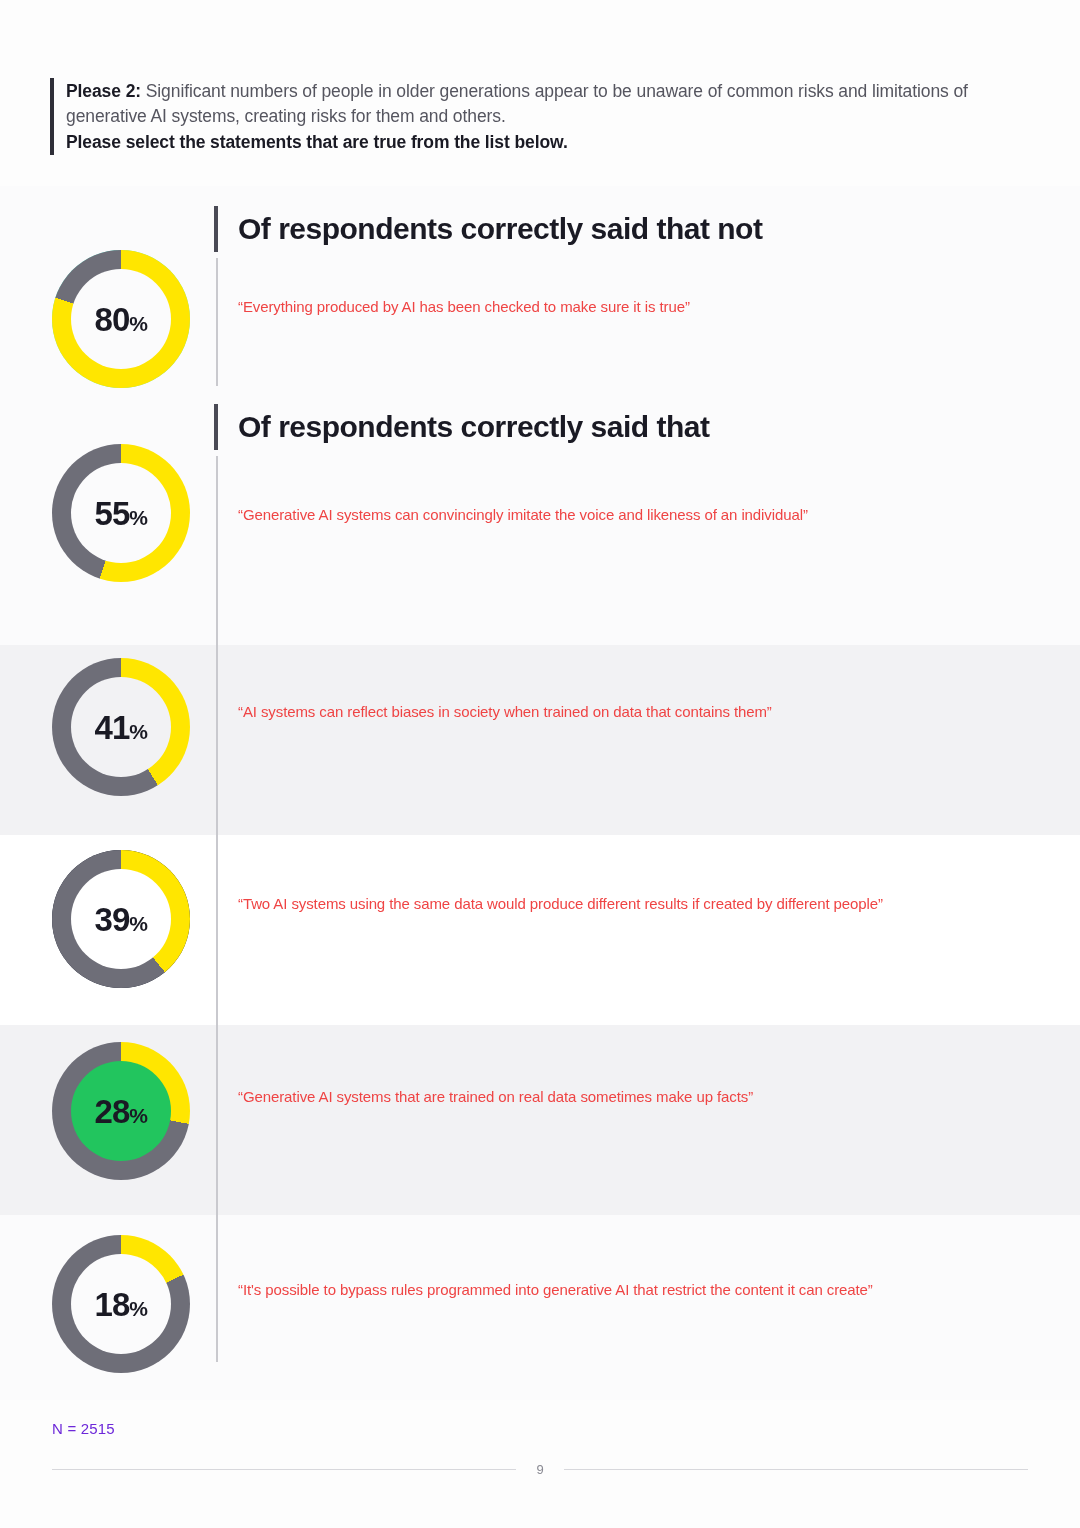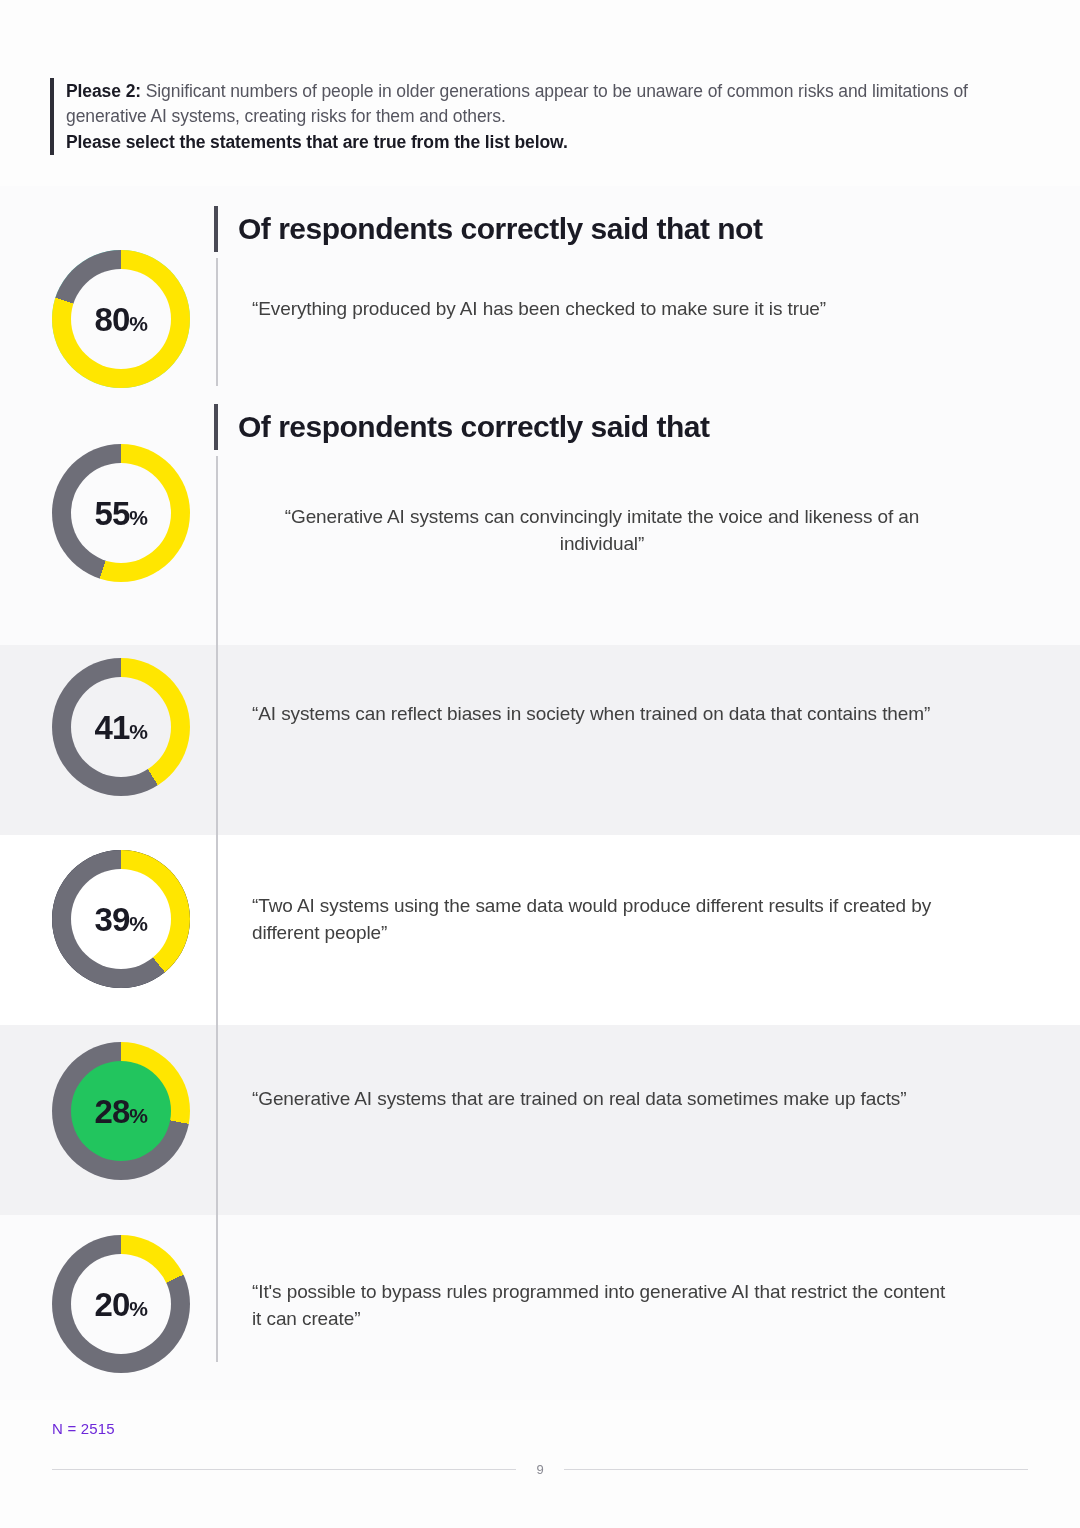--- a/index.html
+++ b/index.html
@@ -128,24 +128,24 @@
     white-space: nowrap;
   }
   .donut-label .pct {
     font-size: 21px;
     font-weight: 700;
     letter-spacing: -0.5px;
   }
 
   .statement {
     position: absolute;
-    left: 252px;
-    font-size: 19px;
+    left: 238px;
+    font-size: 15px;
     line-height: 1.42;
-    color: #404040;
+    color: #ef4444;
     letter-spacing: -0.1px;
     max-width: 700px;
   }
 
   
   .n-note {
     position: absolute;
     left: 52px;
     top: 1420px;
     font-size: 15px;
@@ -249,21 +249,21 @@
         <span class="donut-label"><span>28</span><span class="pct">%</span></span>
       </div>
     </div>
     <div class="statement" style="top:44px;">“Generative AI systems that are trained on real data sometimes make up facts”</div>
   </div>
 
   <div class="row" style="top:1235px;">
     <div class="donut" style="background:#fbfbfc;">
       <div class="donut-ring" style="position:absolute;inset:0;border-radius:50%;background:conic-gradient(#ffe600 0% 18%, #6e6e78 18% 100%);"></div>
       <div class="hole" style="background:#fbfbfc;">
-        <span class="donut-label"><span>20</span><span class="pct">%</span></span>
+        <span class="donut-label"><span>18</span><span class="pct">%</span></span>
       </div>
     </div>
     <div class="statement" style="top:44px;">“It's possible to bypass rules programmed into generative AI that restrict the content it can create”</div>
   </div>
 
   <div class="n-note">N = 2515</div>
   <div class="footer">
     <div class="rule"></div>
     <div class="pageno">9</div>
     <div class="rule"></div>

